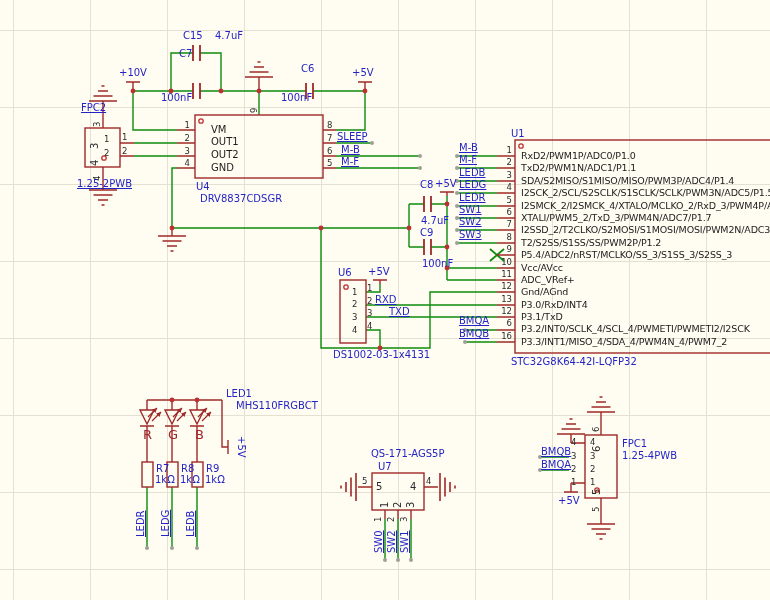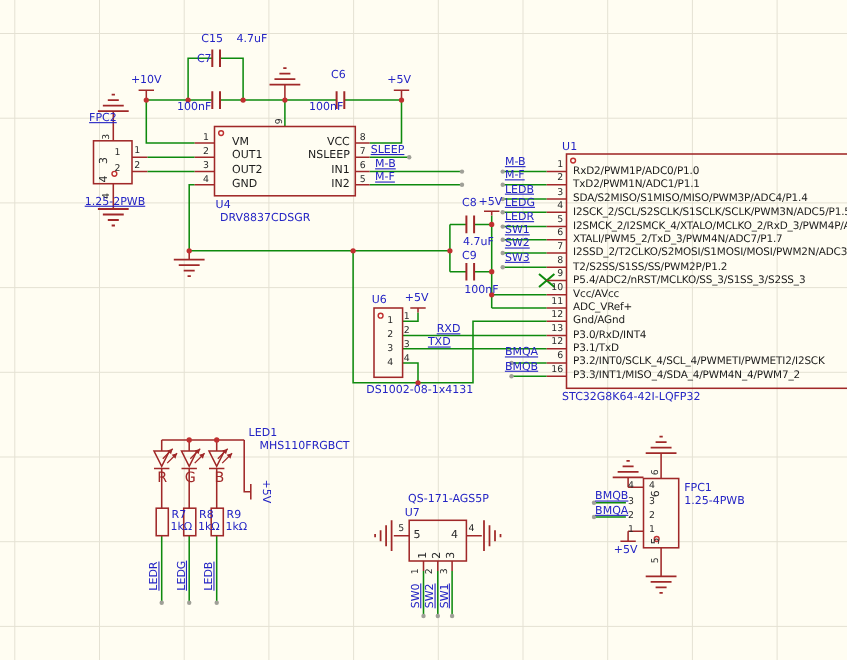--- a/index.html
+++ b/index.html
@@ -225,27 +225,20 @@
 
 <div class="t" style="left:196px;top:181px">U4</div>
 <div class="t" style="left:200px;top:193px">DRV8837CDSGR</div>
 <div class="col u4l">
 
 <div class="row">VM</div>
       <div class="row">OUT1</div>
       <div class="row">OUT2</div>
       <div class="row">GND</div>
     </div>
-<div class="col u4r">
-
-<div class="row">VCC</div>
-      <div class="row">NSLEEP</div>
-      <div class="row">IN1</div>
-      <div class="row">IN2</div>
-    </div>
 <div class="col u4nl">
 
 <div class="row">1</div>
       <div class="row">2</div>
       <div class="row">3</div>
       <div class="row">4</div>
     </div>
 <div class="col u4nr">
 
 <div class="row">8</div>
@@ -313,22 +306,22 @@
       <div class="row"><span></span></div>
       <div class="row"><span></span></div>
       <div class="row"><span></span></div>
       <div class="row"><span></span></div>
       <div class="row"><span></span></div>
       <div class="row"><span>BMQA</span></div>
       <div class="row"><span>BMQB</span></div>
     </div>
 
 <div class="t" style="left:338px;top:267px">U6</div>
-<div class="t" style="left:333px;top:349px">DS1002-08-1x4131</div>
-<div class="t net" style="left:397px;top:294px">RXD</div>
+<div class="t" style="left:333px;top:349px">DS1002-03-1x4131</div>
+<div class="t net" style="left:375px;top:294px">RXD</div>
 <div class="t net" style="left:389px;top:306px">TXD</div>
 <div class="col u6ni">
 
 <div class="row">1</div>
       <div class="row">2</div>
       <div class="row">3</div>
       <div class="row">4</div>
     </div>
 <div class="col u6no">
 
@@ -347,21 +340,21 @@
 <div class="t" style="left:155px;top:474px">1kΩ</div>
 <div class="t" style="left:181px;top:463px">R8</div>
 <div class="t" style="left:180px;top:474px">1kΩ</div>
 <div class="t" style="left:206px;top:463px">R9</div>
 <div class="t" style="left:205px;top:474px">1kΩ</div>
 <div class="t net vl" style="left:135px;top:537px">LEDR</div>
 <div class="t net vl" style="left:160px;top:537px">LEDG</div>
 <div class="t net vl" style="left:185px;top:537px">LEDB</div>
 
 <div class="t" style="left:371px;top:448px">QS-171-AGS5P</div>
-<div class="t" style="left:368px;top:461px">U7</div>
+<div class="t" style="left:378px;top:461px">U7</div>
 <div class="t num" style="left:362px;top:477px">5</div>
 <div class="t bignum" style="left:376px;top:481px">5</div>
 <div class="t bignum" style="left:410px;top:481px">4</div>
 <div class="t num" style="left:426px;top:477px">4</div>
 <div class="t bignum vl" style="left:379px;top:508px">1</div>
 <div class="t bignum vl" style="left:392px;top:508px">2</div>
 <div class="t bignum vl" style="left:405px;top:508px">3</div>
 <div class="t num vl" style="left:374px;top:522px">1</div>
 <div class="t num vl" style="left:387px;top:522px">2</div>
 <div class="t num vl" style="left:400px;top:522px">3</div>

